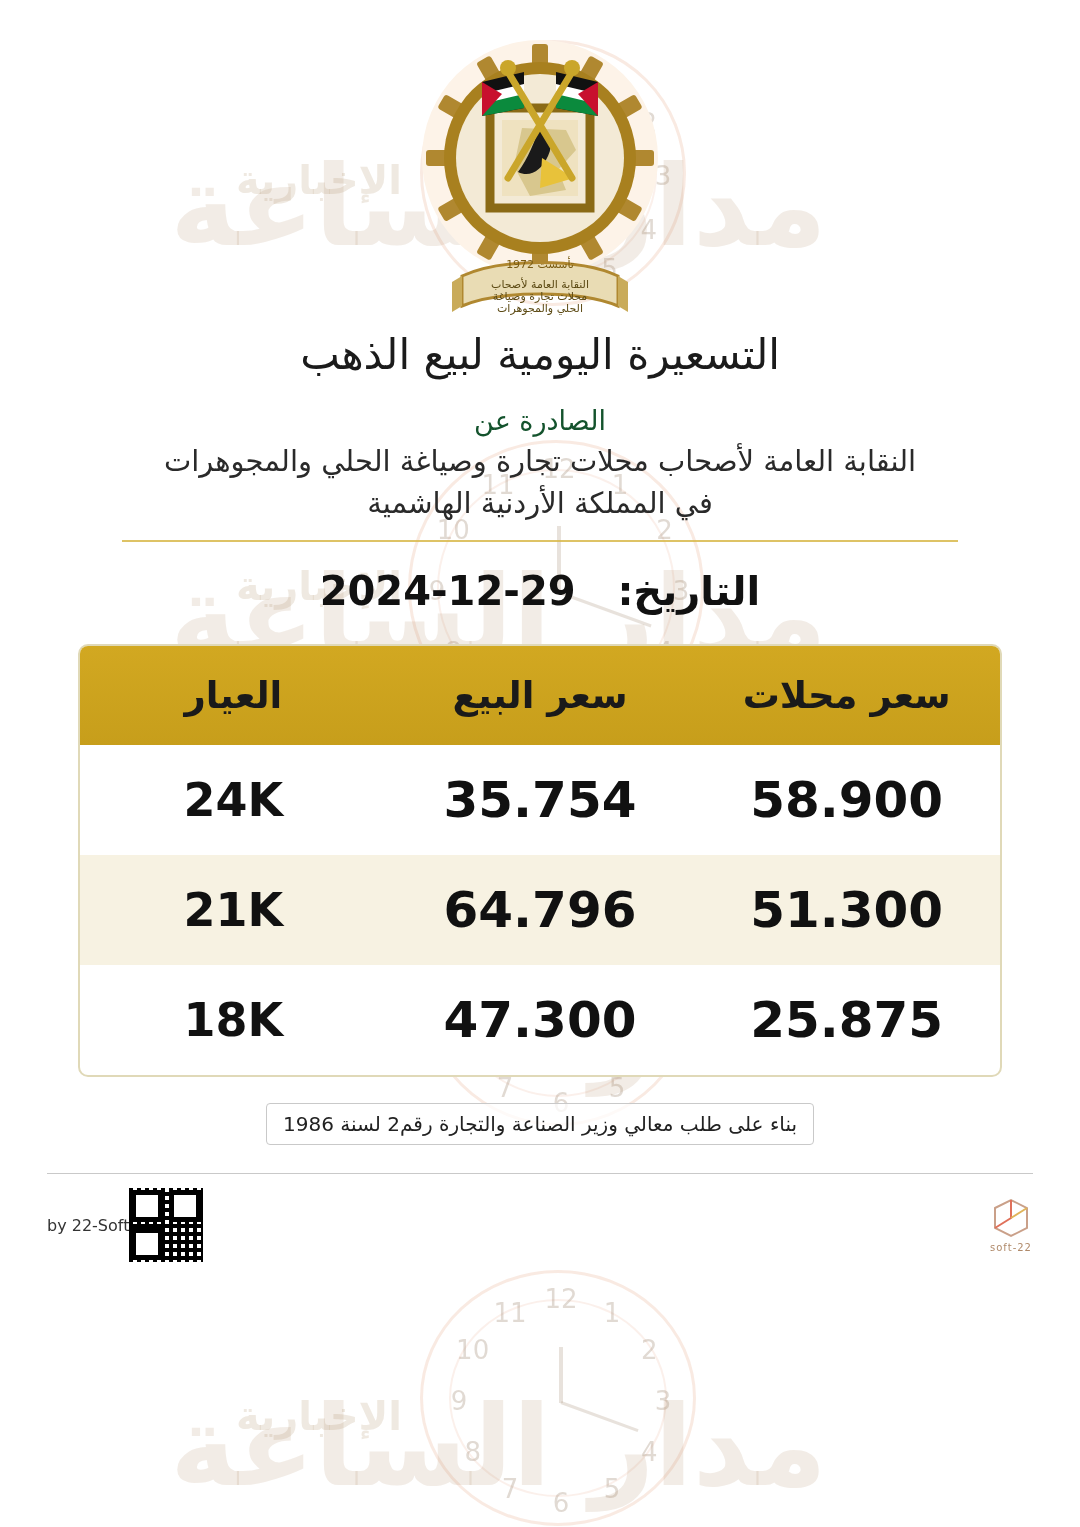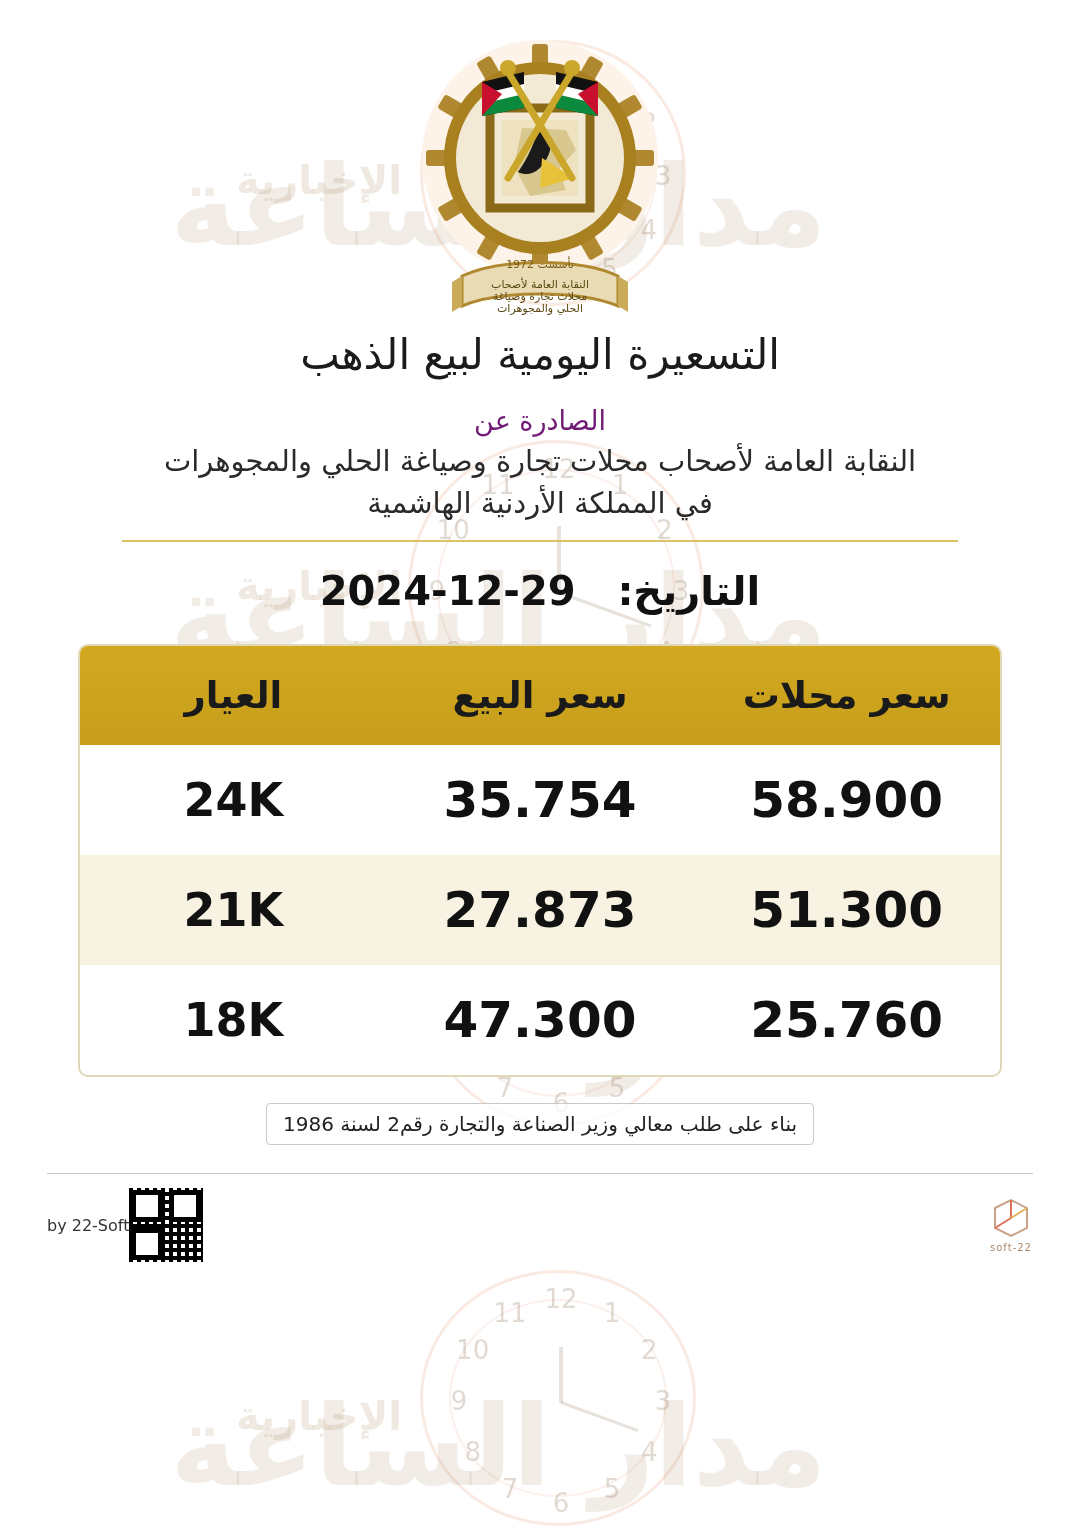--- a/index.html
+++ b/index.html
@@ -93,21 +93,21 @@
     margin-top: 16px;
     font-size: 42px;
     font-weight: normal;
     color: #1b1b1b;
     letter-spacing: 0;
     text-align: center;
   }
   .sub-1 {
     margin-top: 26px;
     font-size: 27px;
-    color: #701a75;
+    color: #14532d;
     text-align: right;
   }
   .sub-2 {
     margin-top: 8px;
     font-size: 29px;
     color: #2a2a2a;
     text-align: center;
   }
   .sub-3 {
     margin-top: 8px;
@@ -415,25 +415,25 @@
         </tr>
       </thead>
       <tbody>
         <tr>
           <td>58.900</td>
           <td>35.754</td>
           <td class="karat">24K</td>
         </tr>
         <tr class="alt">
           <td>51.300</td>
-          <td>27.873</td>
+          <td>64.796</td>
           <td class="karat">21K</td>
         </tr>
         <tr>
-          <td>25.760</td>
+          <td>25.875</td>
           <td>47.300</td>
           <td class="karat">18K</td>
         </tr>
       </tbody>
     </table>
   </div>
 
   <div class="note">بناء على طلب معالي وزير الصناعة والتجارة رقم2 لسنة 1986</div>
 
   <div class="footer-rule"></div>

